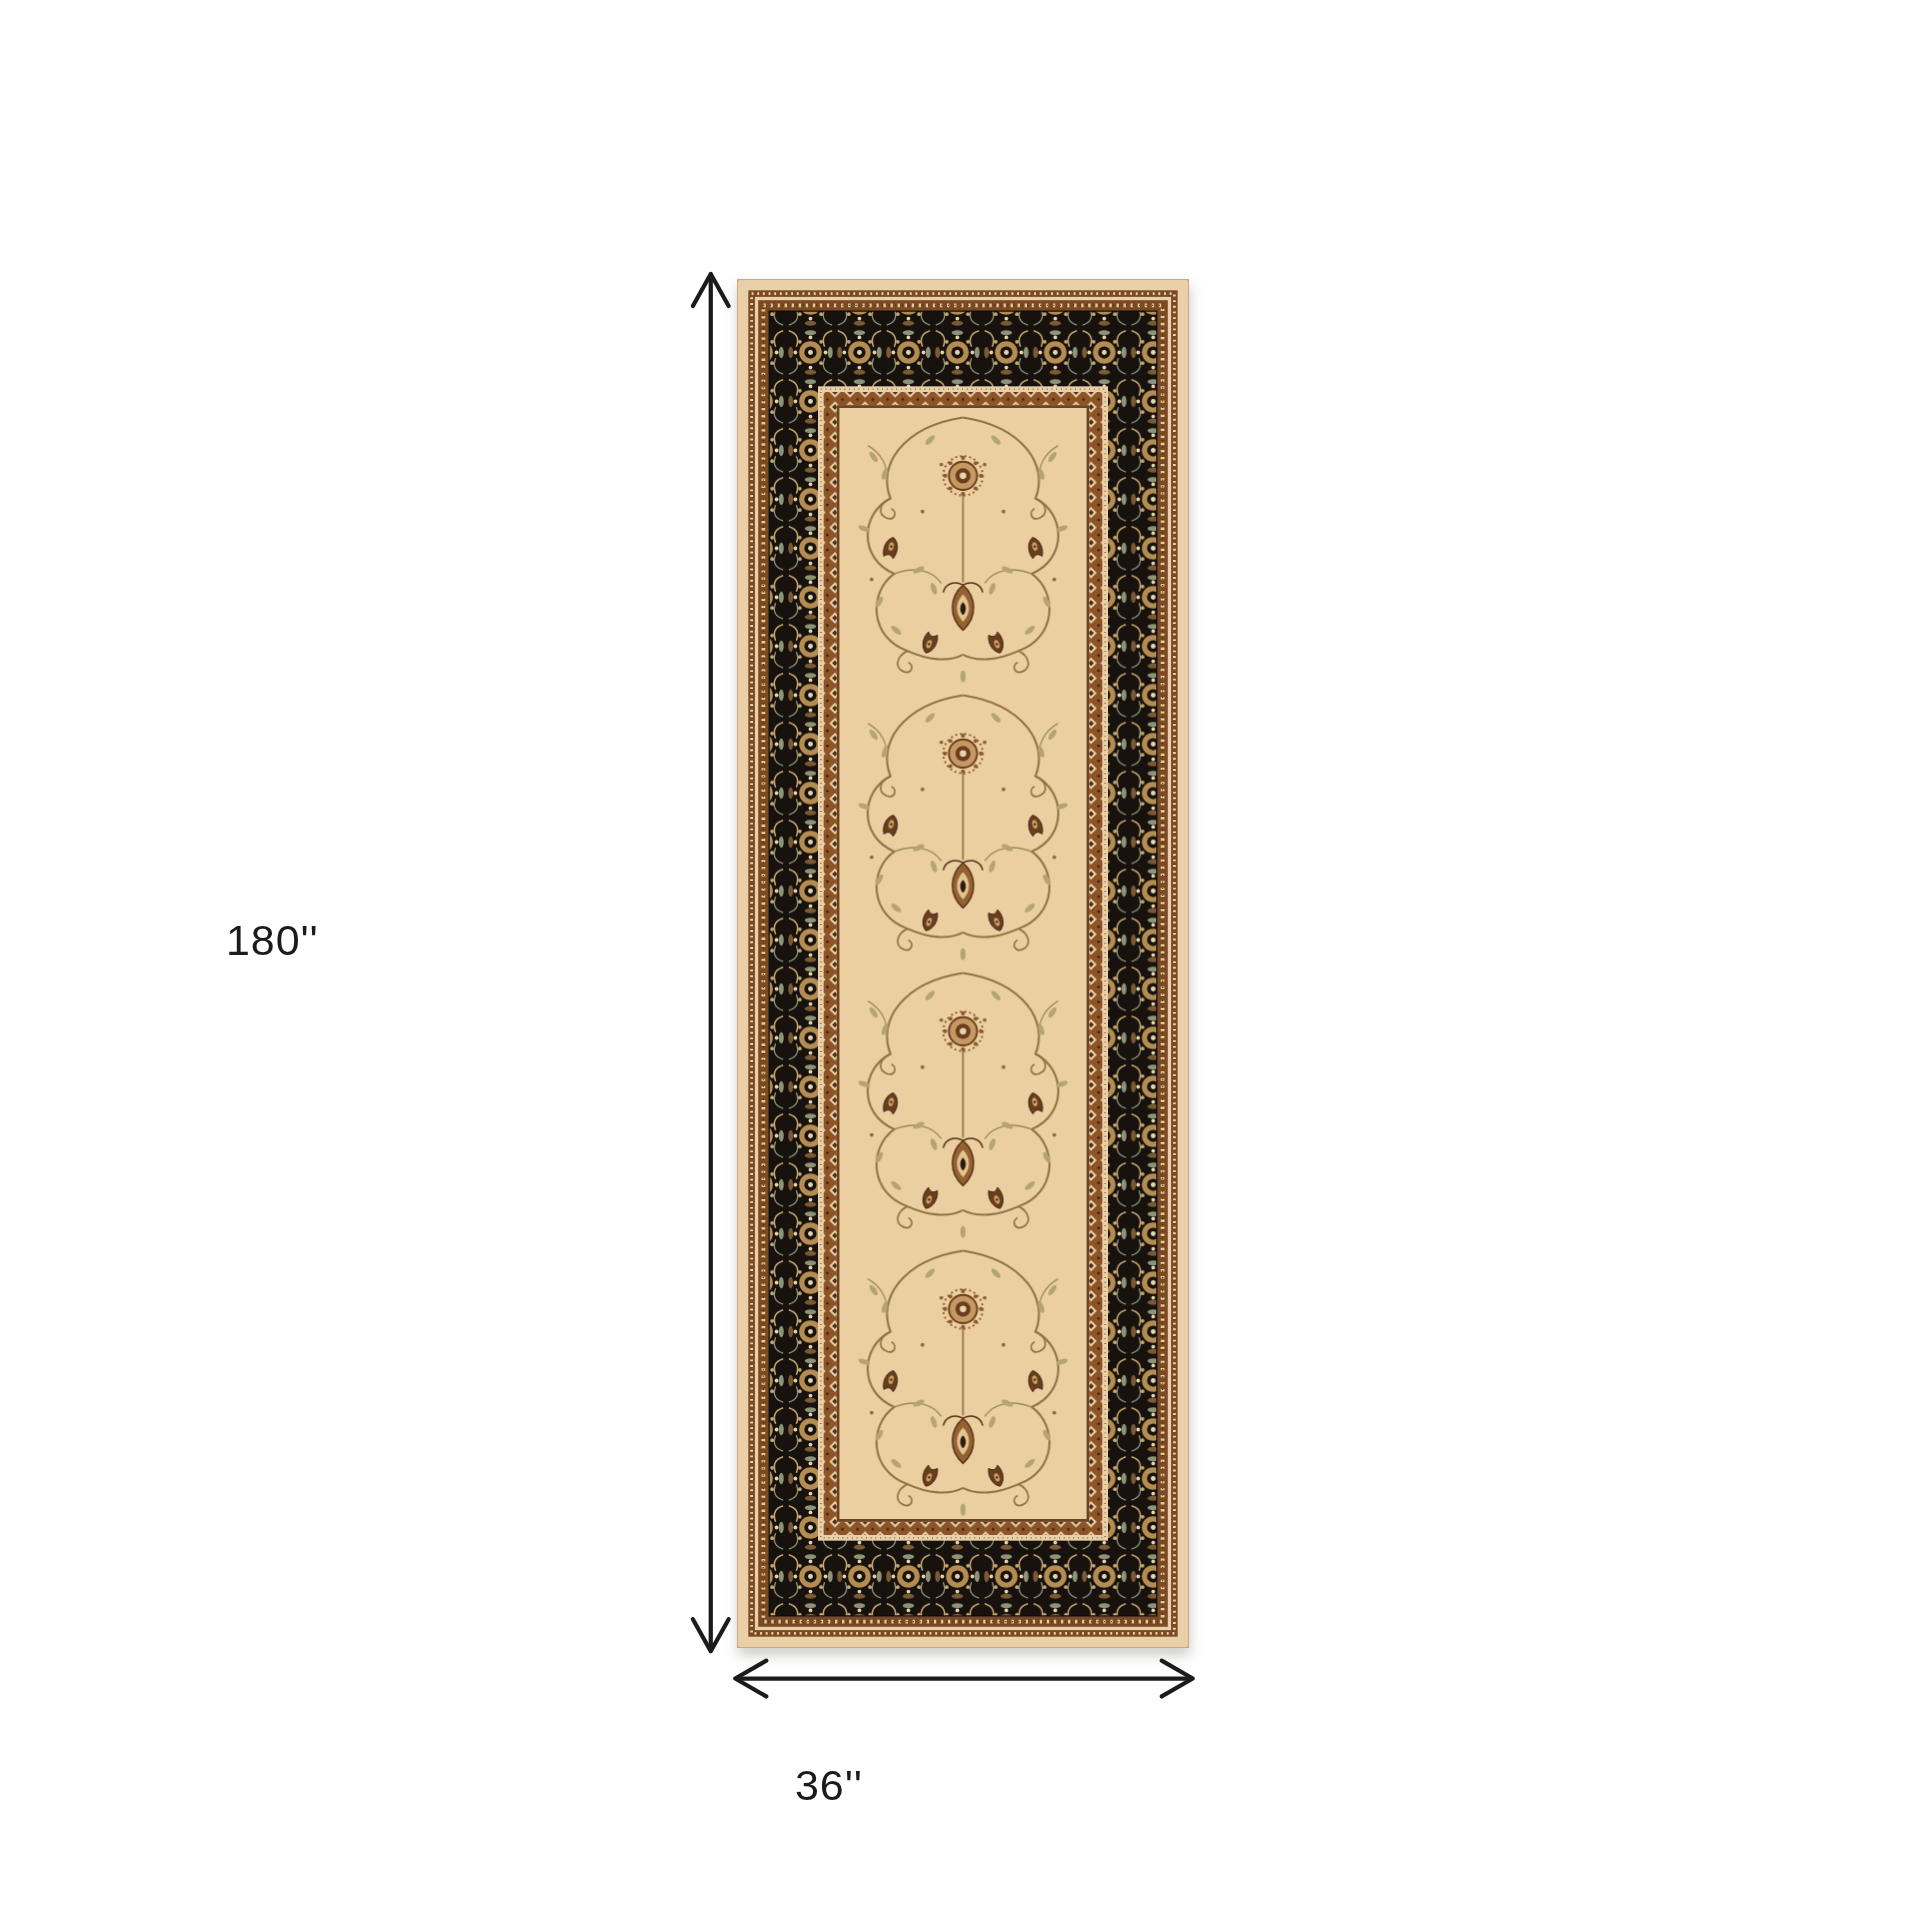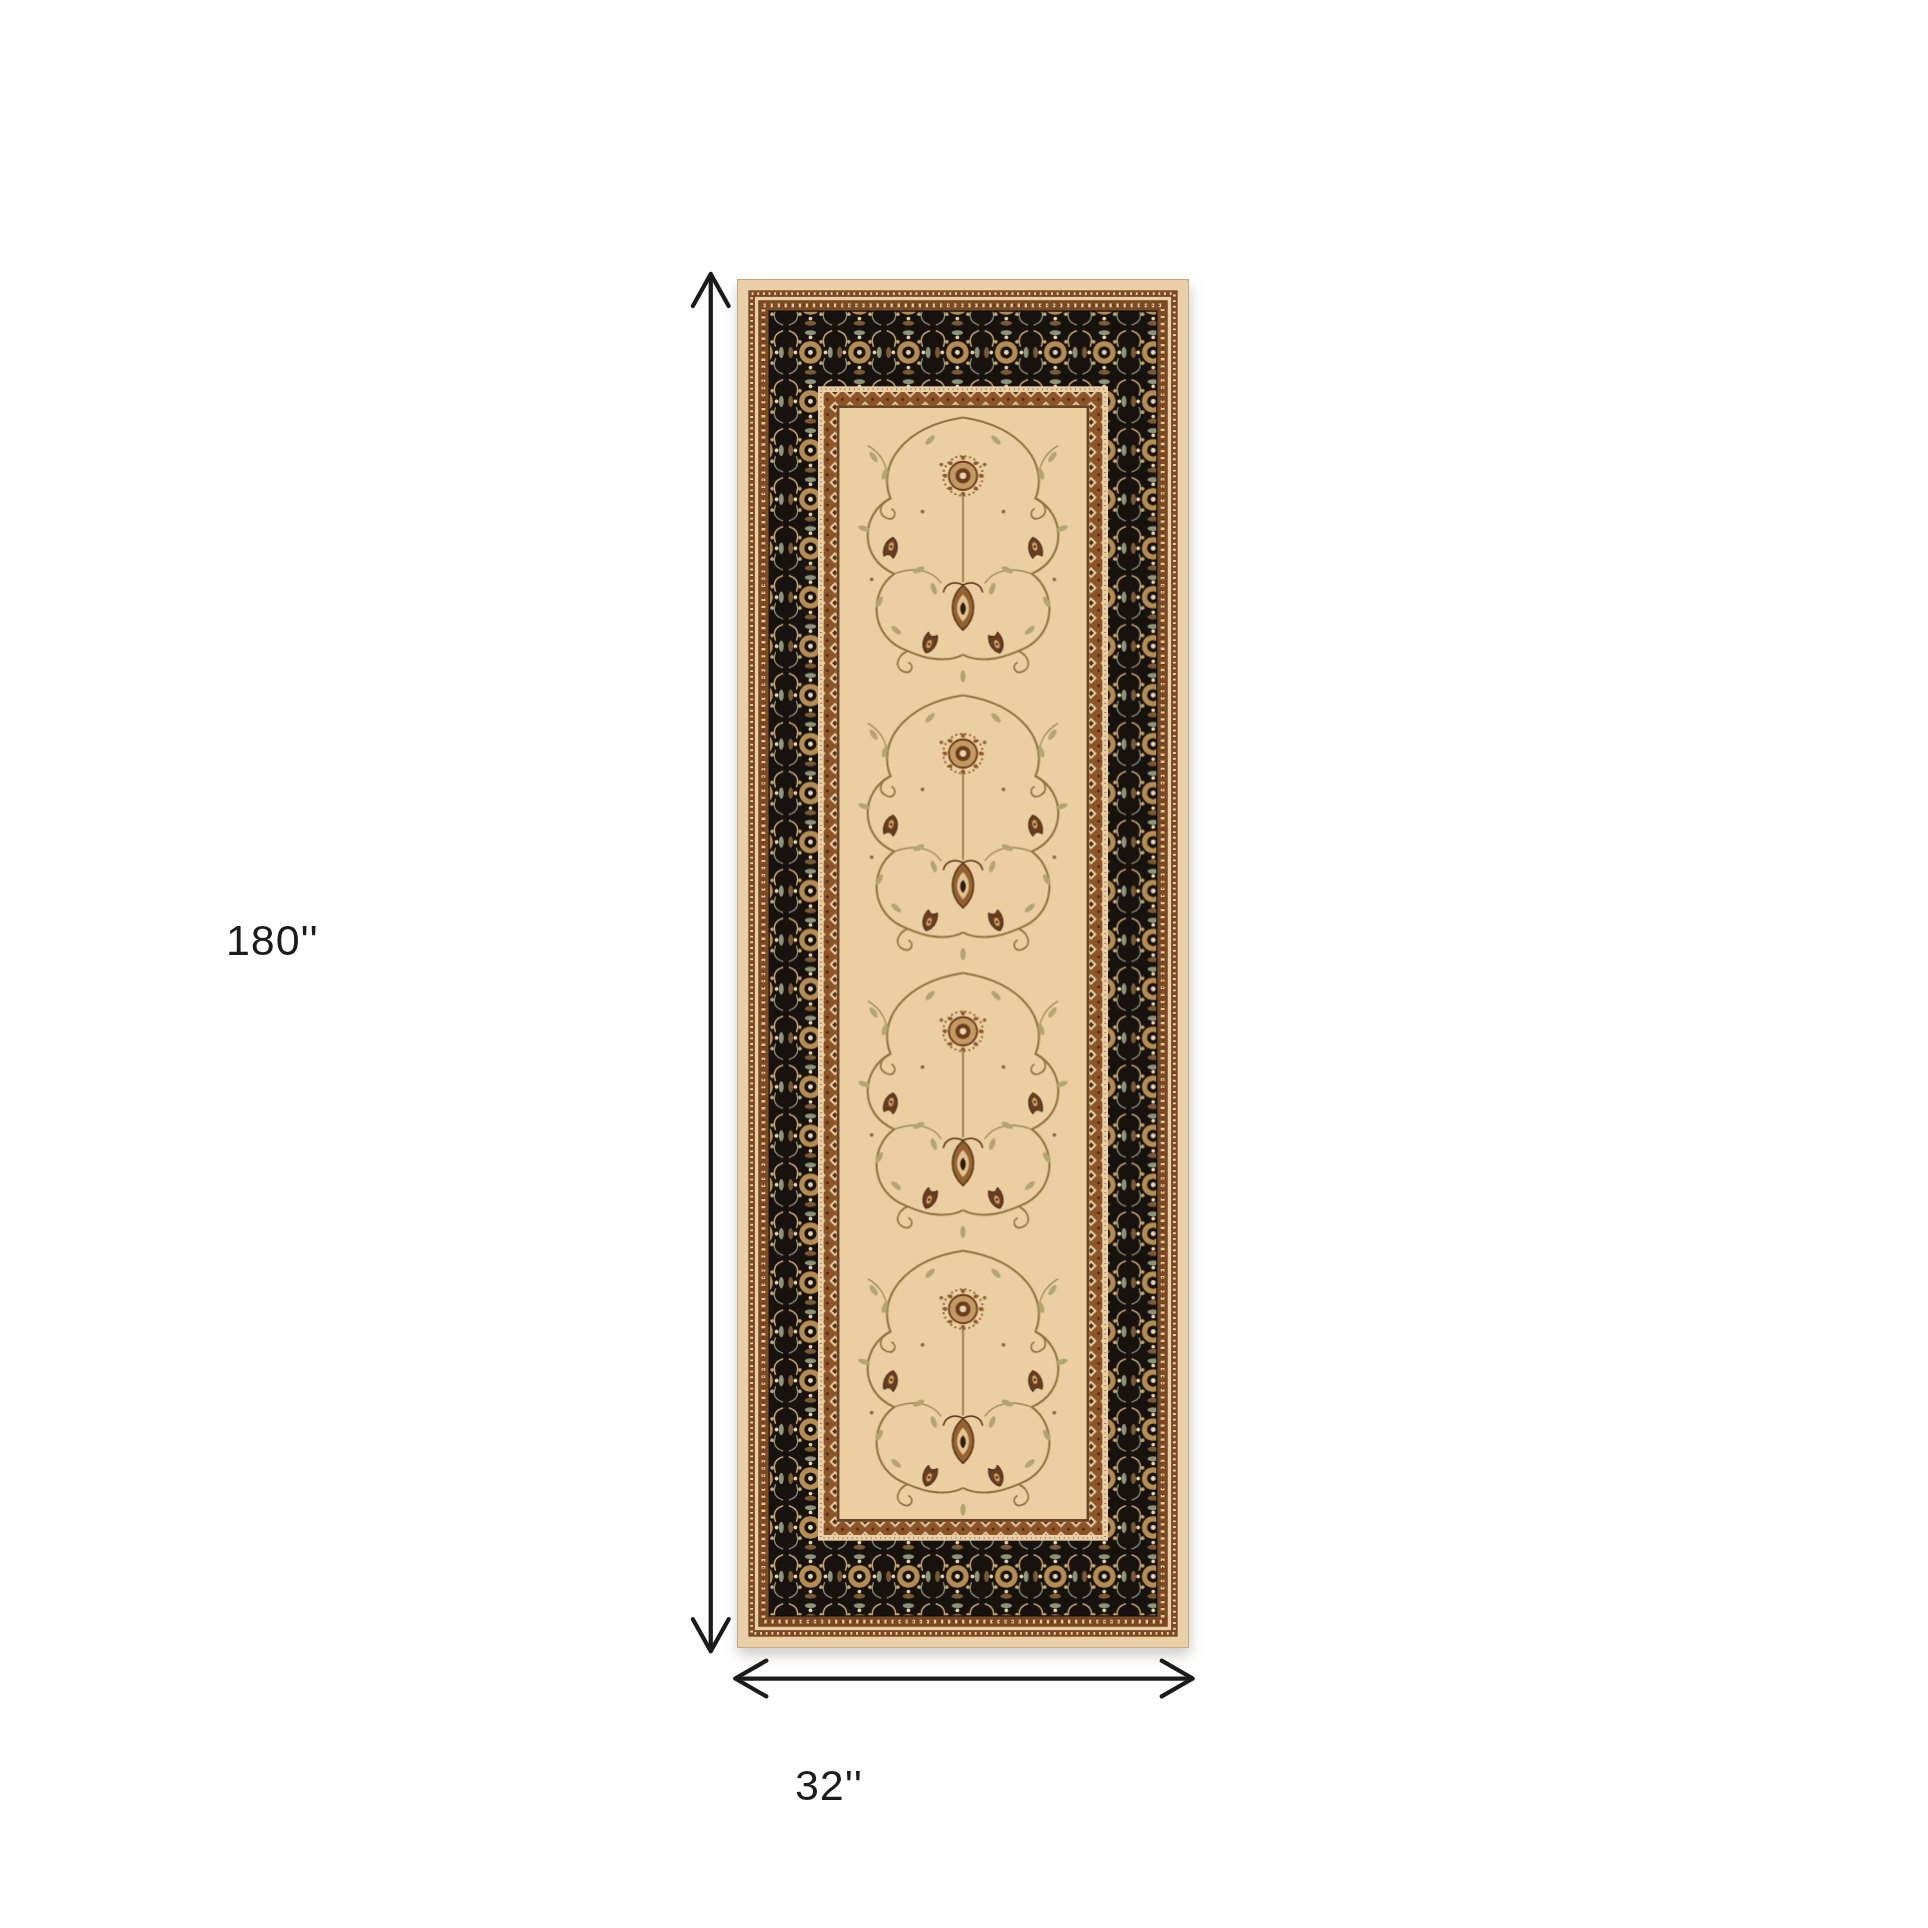--- a/index.html
+++ b/index.html
@@ -156,16 +156,16 @@
     </g>
     <g stroke="#1b1b1b" stroke-width="4.5" fill="none" stroke-linecap="round" stroke-linejoin="round">
       <line x1="782" y1="1783" x2="1266" y2="1783"></line>
       <polyline points="814,1764 781,1783 814,1802"></polyline>
       <polyline points="1234,1764 1267,1783 1234,1802"></polyline>
     </g>
   </svg>
 
   <div class="dim-label label-height">180''</div>
 
-  <div class="dim-label label-width">32''</div>
+  <div class="dim-label label-width">36''</div>
 
 </div>
 
 
 </body></html>

